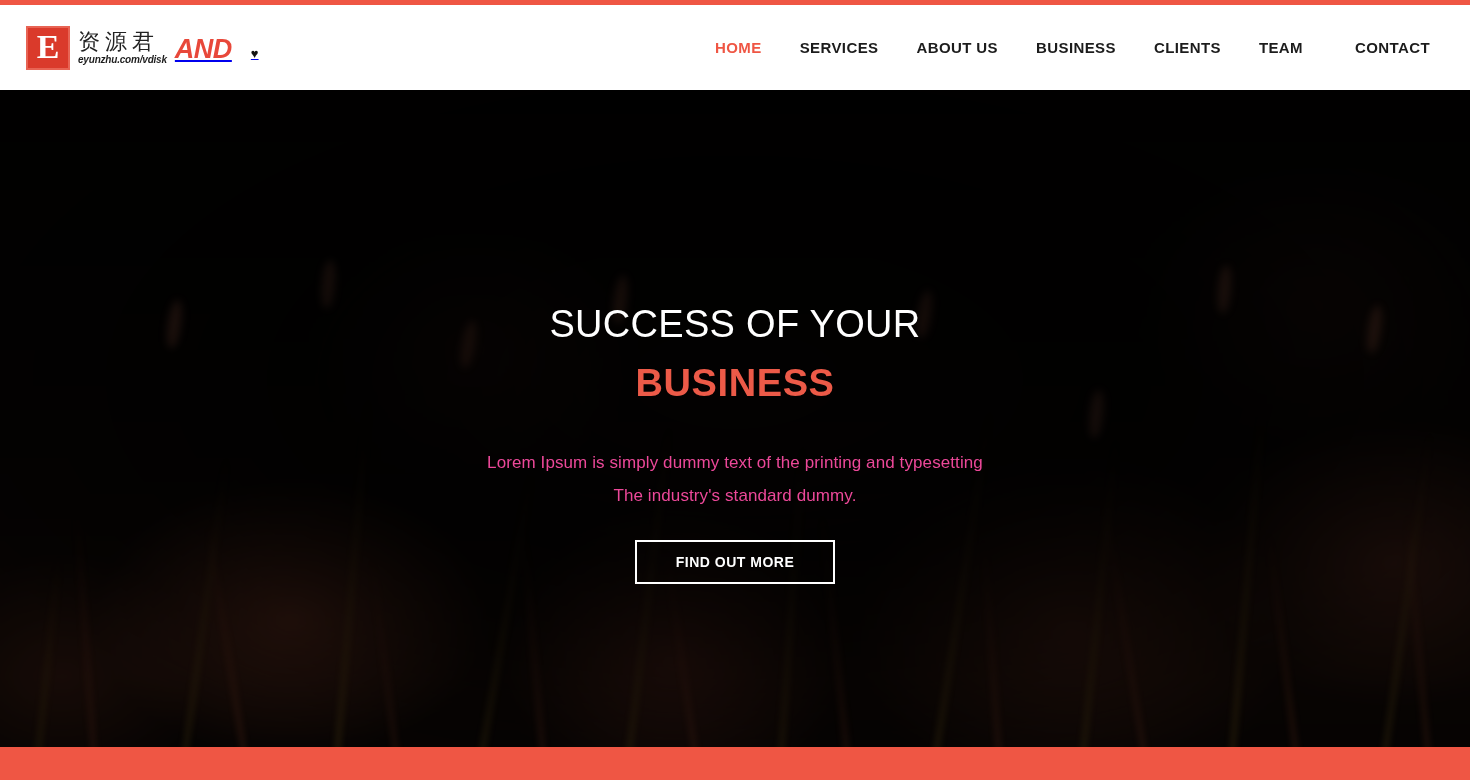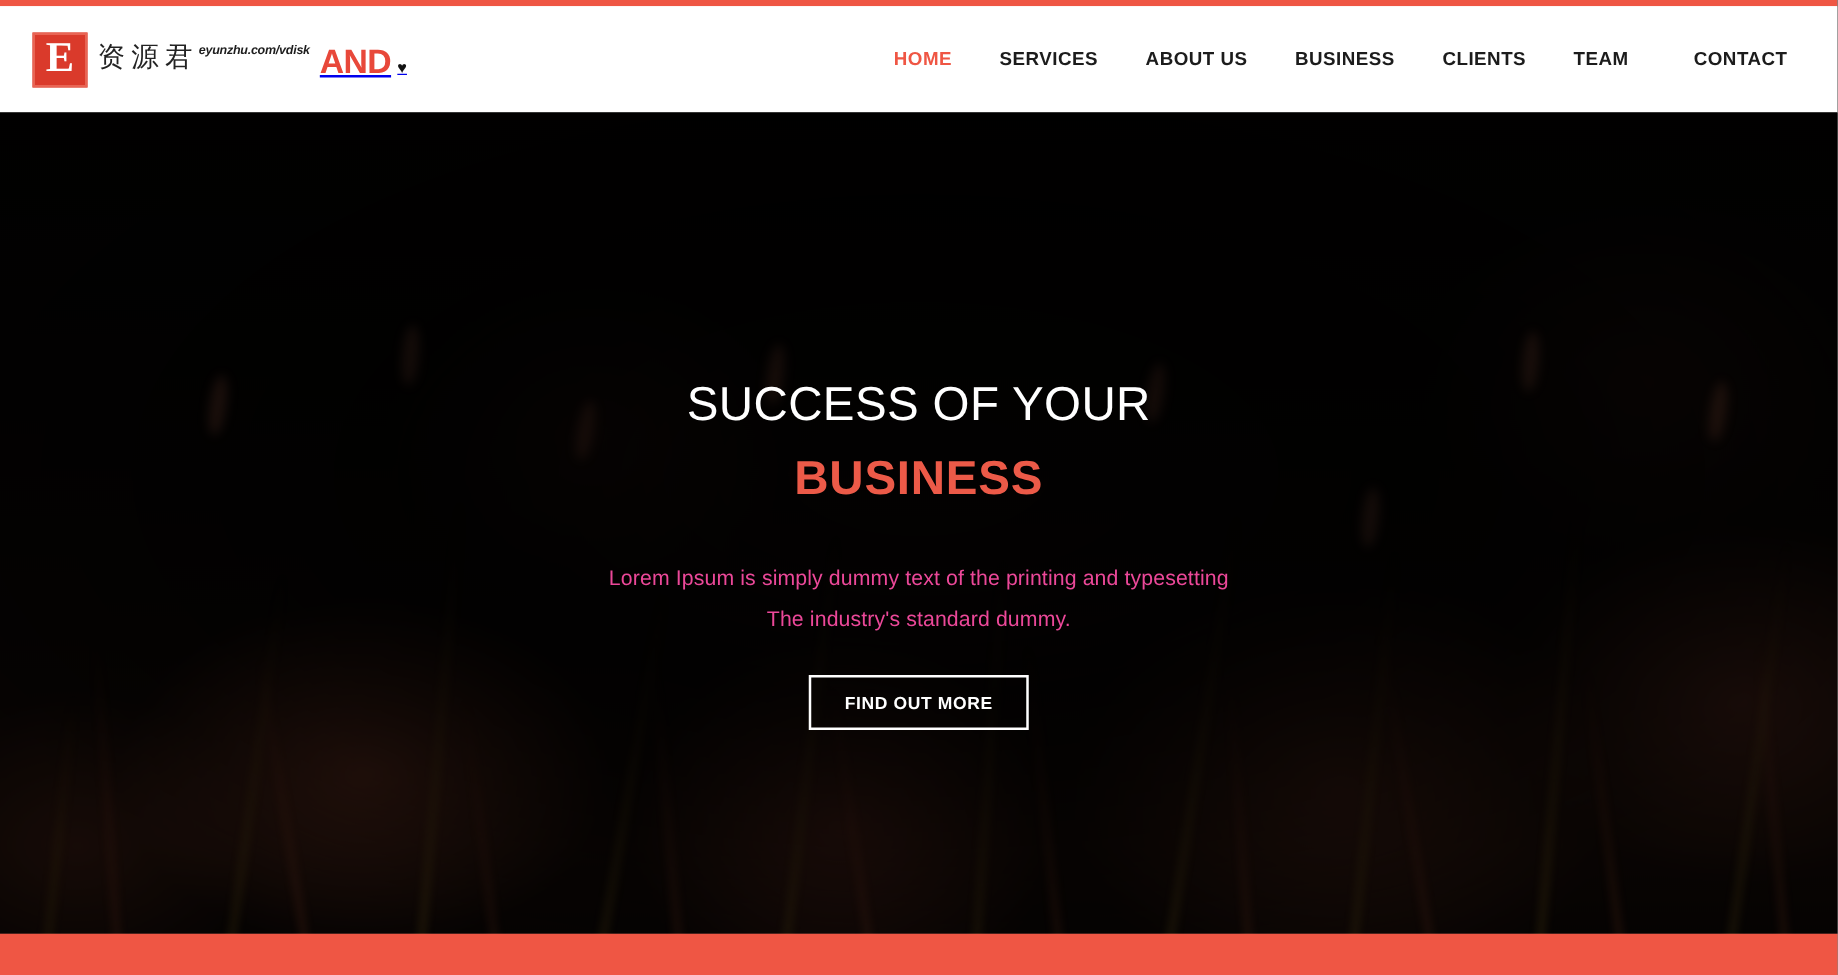--- a/index.html
+++ b/index.html
@@ -41,35 +41,35 @@
     background:#d93425;
     border:2px solid #e8604f;
     display:flex; align-items:center; justify-content:center;
     flex:0 0 auto;
   }
   .wm-e-letter {
     font-family:"Liberation Serif", serif;
     font-weight:bold; font-size:34px; color:#ffffff; line-height:1;
     margin-top:-2px;
   }
-  .wm-text { display:flex; flex-direction:row; line-height:1; }
+  .wm-text { display:flex; flex-direction:column; line-height:1; }
   .wm-cn {
     font-family:"DejaVu Sans", sans-serif;
     font-size:22px; color:#1b1b1b; letter-spacing:5px; font-weight:500;
     margin-bottom:2px;
   }
   .wm-url {
     font-family:"Liberation Sans", sans-serif;
     font-size:10px; font-style:italic; font-weight:bold;
     color:#161616; letter-spacing:-0.2px;
   }
 
   .site-logo {
-    display:flex; align-items:center; gap:5px;
-    margin-left:8px; margin-top:3px;
+    display:flex; align-items:center; gap:19px;
+    margin-left:8px; margin-top:3px;font-style:italic;
   }
   .site-logo-word {
     font-family:"Liberation Sans", sans-serif;
     font-weight:bold; font-size:27px; color:#e8483a;
     letter-spacing:-0.5px;
   }
   .site-logo-heart {
     font-size:13px; color:#121212; line-height:1; margin-top:8px;
   }
 
@@ -142,21 +142,21 @@
     font-size:38px; font-weight:bold; color:#ec5a48;
     letter-spacing:0.6px; line-height:1.05;
   }
   .hero-sub {
     margin-top:42px;
     font-size:17px; font-weight:400; color:#ec4899;
     line-height:1.95; letter-spacing:0.1px;
   }
   .hero-btn {
     margin-top:28px;
-    width:176px; height:44px;
+    width:200px; height:44px;
     border:2px solid #ffffff;
     background:transparent;
     color:#ffffff;
     font-family:"Liberation Sans", sans-serif;
     font-size:14px; font-weight:bold; letter-spacing:0.5px;
     display:flex; align-items:center; justify-content:center;
     cursor:pointer;
   }
 
   

